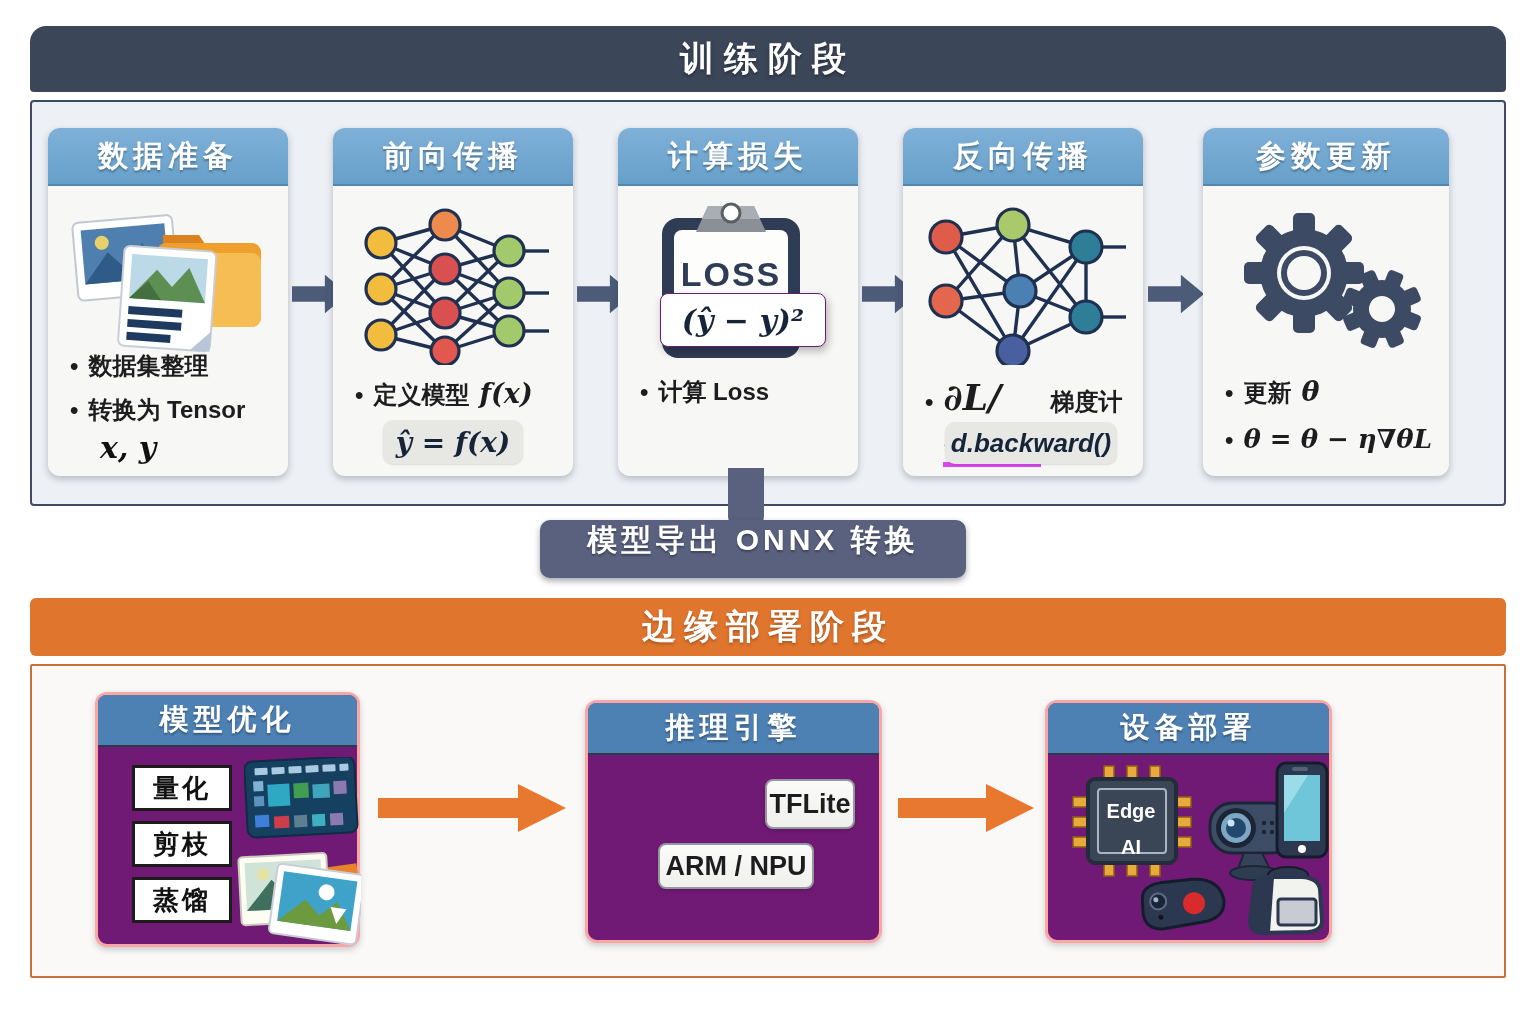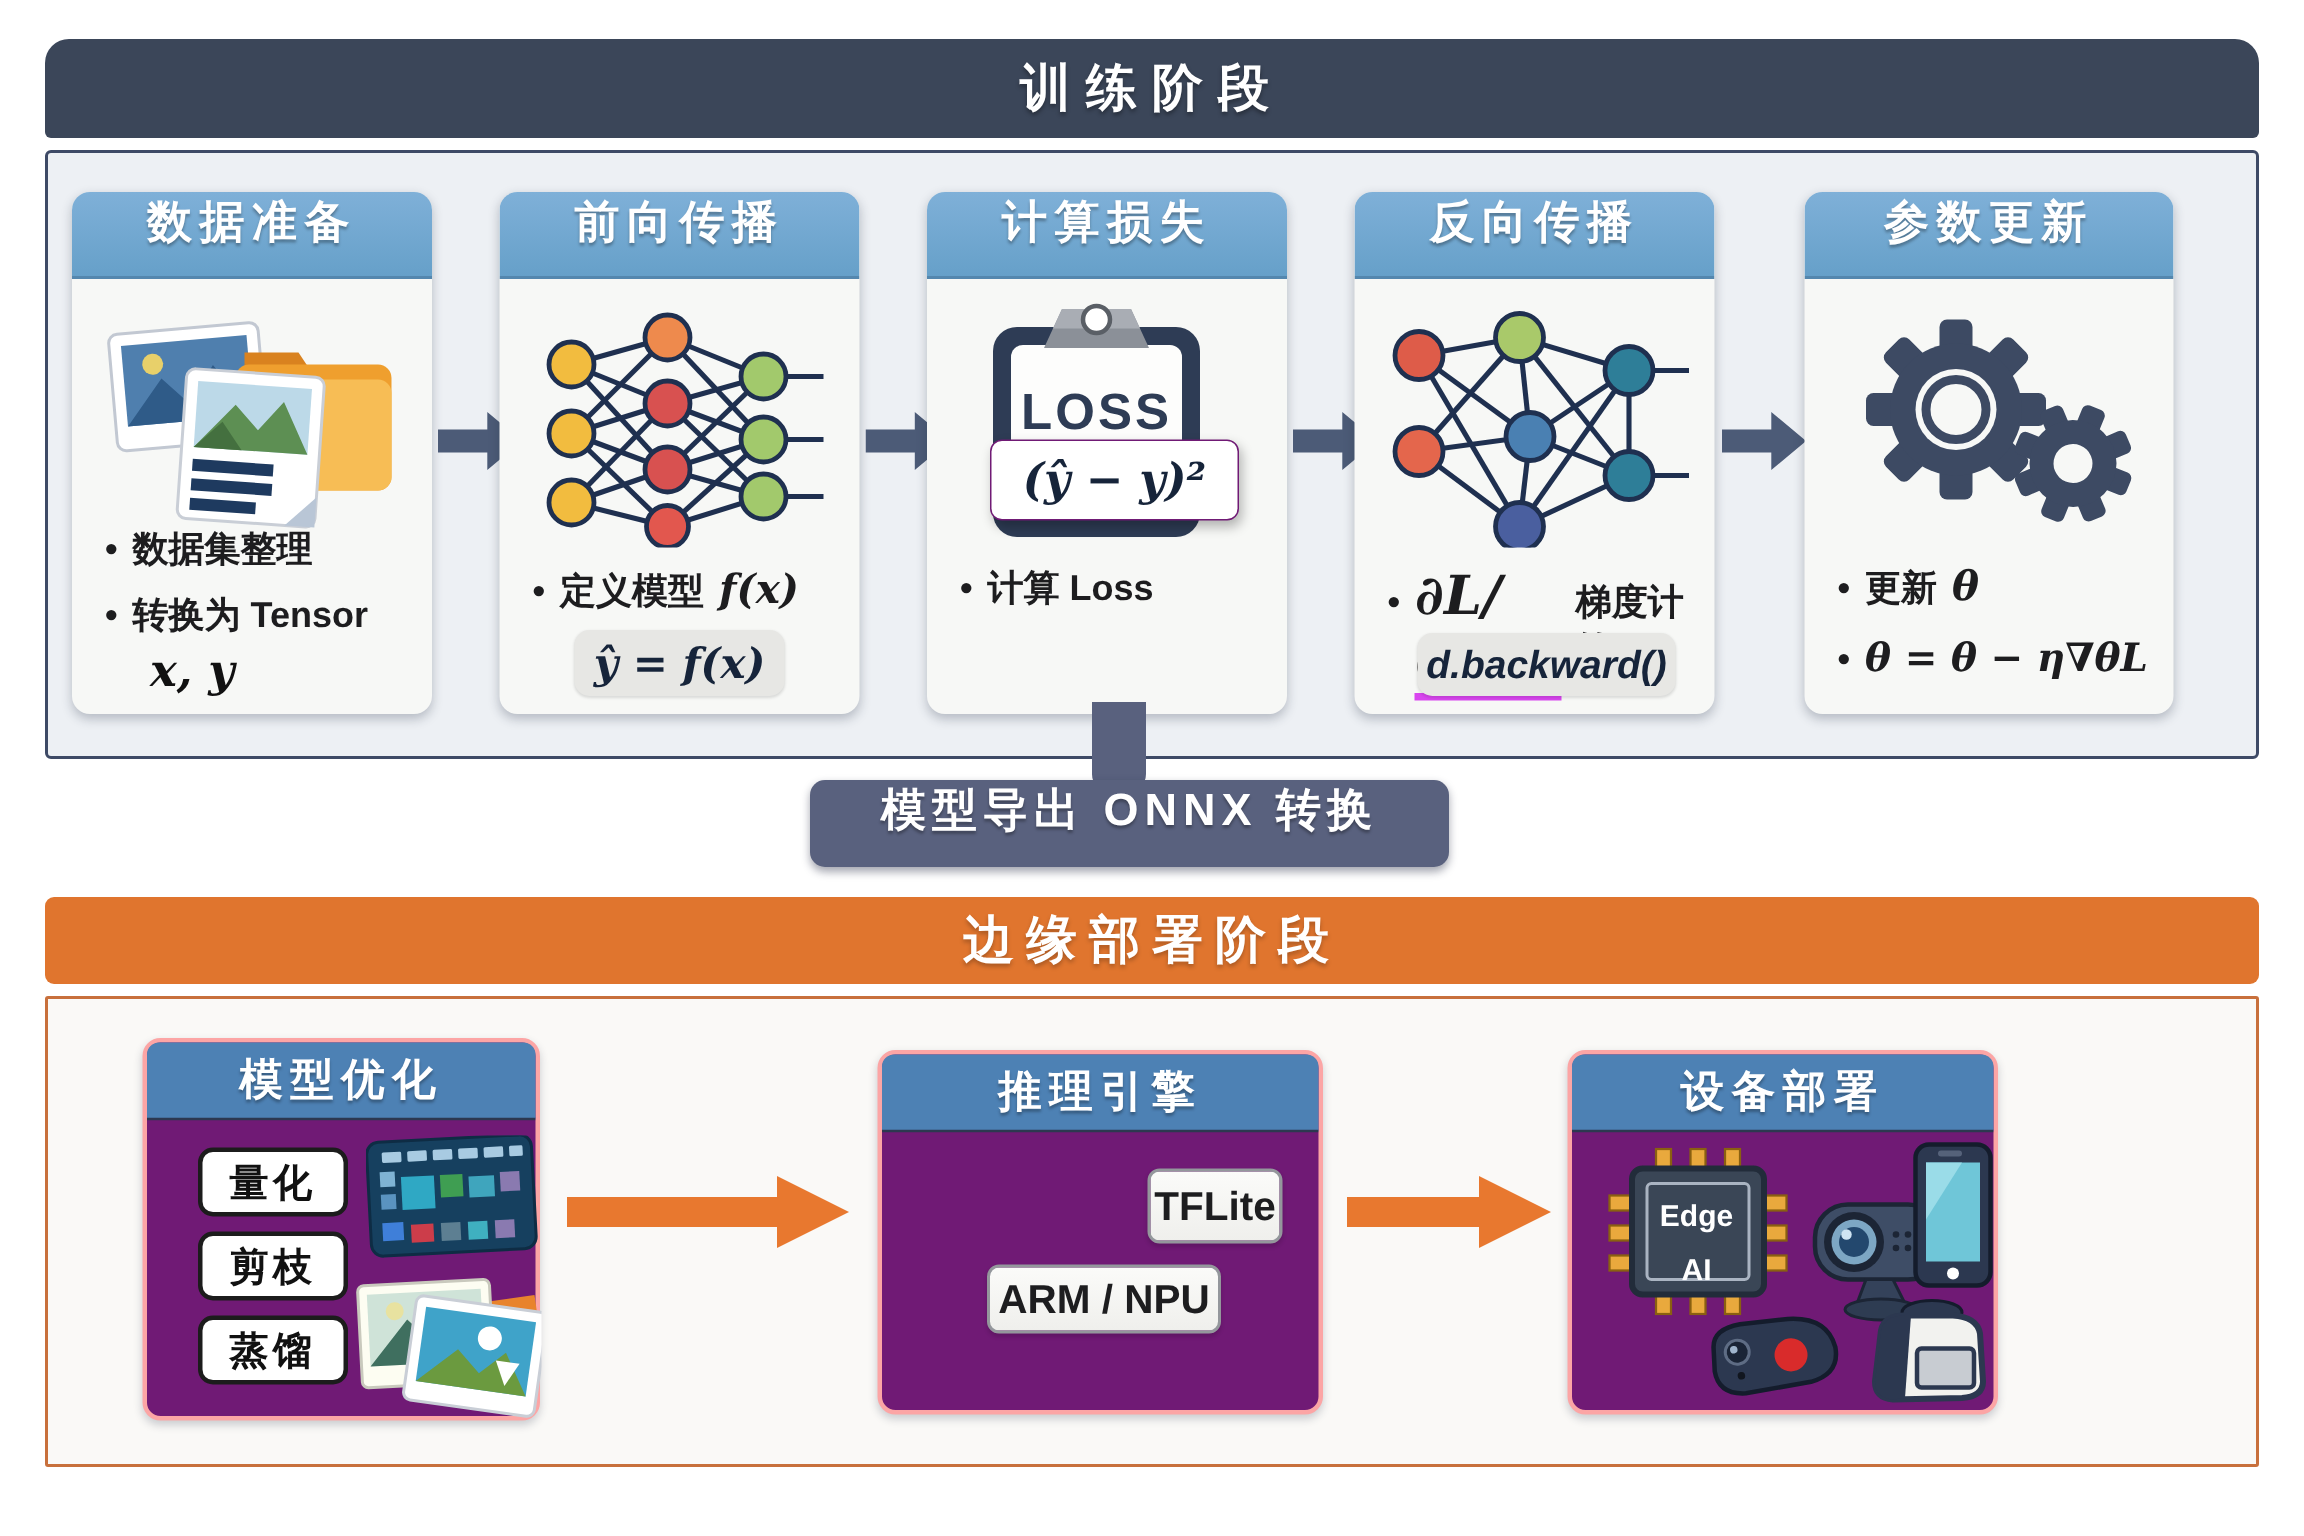--- a/index.html
+++ b/index.html
@@ -20,21 +20,21 @@
     color:#fff; font-size:34px; font-weight:bold; letter-spacing:8px;
     text-shadow:0 2px 3px rgba(0,0,0,.25); }
   .deploy-box { left:30px; top:664px; width:1476px; height:314px; background:#faf9f7;
     border:2px solid #c8703c; border-radius:2px; }
 
   
   .card { width:240px; height:348px; background:#f7f8f6; border-radius:12px;
     box-shadow:0 3px 7px rgba(35,45,70,.28); top:128px; }
   .card-head { height:58px; background:linear-gradient(#7fb0d8,#66a0c9);
     border-radius:12px 12px 0 0; border-bottom:2px solid #5487ae;
-    display:flex; align-items:flex-start; justify-content:center; color:#fff;
+    display:flex; align-items:center; justify-content:center; color:#fff;
     font-size:30px; font-weight:bold; letter-spacing:5px; text-shadow:0 2px 2px rgba(0,0,0,.3); }
   .icon-zone { position:absolute; left:0; top:58px; width:100%; height:190px;
     display:flex; align-items:center; justify-content:center; }
   .bullet { position:absolute; left:18px; display:flex; align-items:baseline;
     font-size:24px; font-weight:bold; color:#1d1d1f; }
   .bullet::before { content:"•"; margin:0 10px 0 4px; font-size:24px; }
   .math { font-family:"DejaVu Serif", serif; font-style:italic; font-weight:bold; }
   .chip { position:absolute; background:#e7e7e4; border-radius:10px;
     display:flex; align-items:center; justify-content:center;
     box-shadow:0 1px 2px rgba(0,0,0,.12); }
@@ -60,21 +60,21 @@
     font-size:30px; font-weight:bold; letter-spacing:4px; text-shadow:0 2px 2px rgba(0,0,0,.3); }
 
   
   .bcard { background:#701a75; border:3px solid #fca5a5; border-radius:12px;
     box-shadow:0 3px 6px rgba(35,45,70,.22); }
   .bcard-head { height:52px; background:linear-gradient(#5a8cbc,#47799; ); background:#4d81b4;
     border-radius:8px 8px 0 0; border-bottom:2px solid #2c3850;
     display:flex; align-items:center; justify-content:center; color:#fff;
     font-size:29px; font-weight:bold; letter-spacing:5px; text-shadow:0 2px 2px rgba(0,0,0,.3); }
   .opt-chip { position:absolute; width:100px; height:46px; background:#fff;
-    border:3px solid #1c1c1c; border-radius:10px; display:flex; align-items:center;
+    border:3px solid #1c1c1c; border-radius:0; display:flex; align-items:center;
     justify-content:center; font-size:26px; font-weight:bold; color:#111; letter-spacing:3px; }
   .eng-chip { position:absolute; background:linear-gradient(#fbfbf9,#efefec);
     border:2px solid #94979c; border-radius:8px; box-shadow:0 2px 3px rgba(0,0,0,.15);
     display:flex; align-items:center; justify-content:center;
     font-size:27px; font-weight:bold; color:#1d1d1f; }
   .edge-label { position:absolute; left:26px; top:28px; width:66px; text-align:center;
     color:#fff; font-size:20px; font-weight:bold; line-height:36px; }
 </style>
 </head>
 <body>

